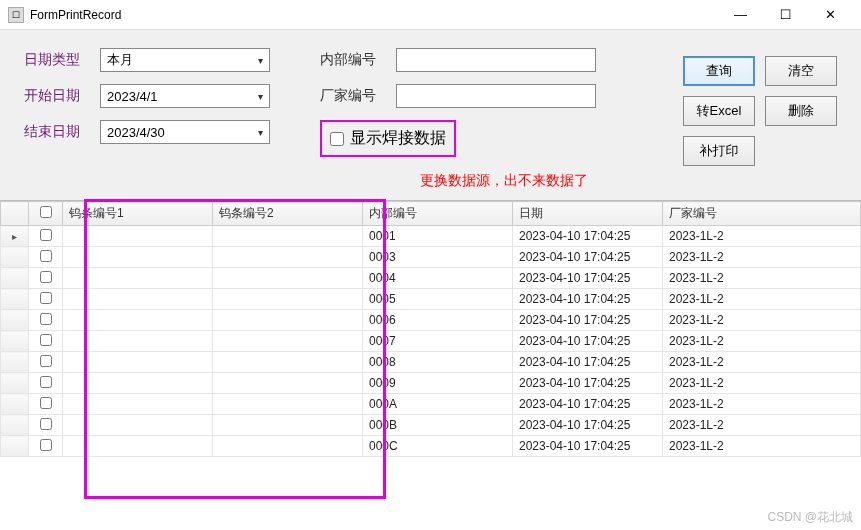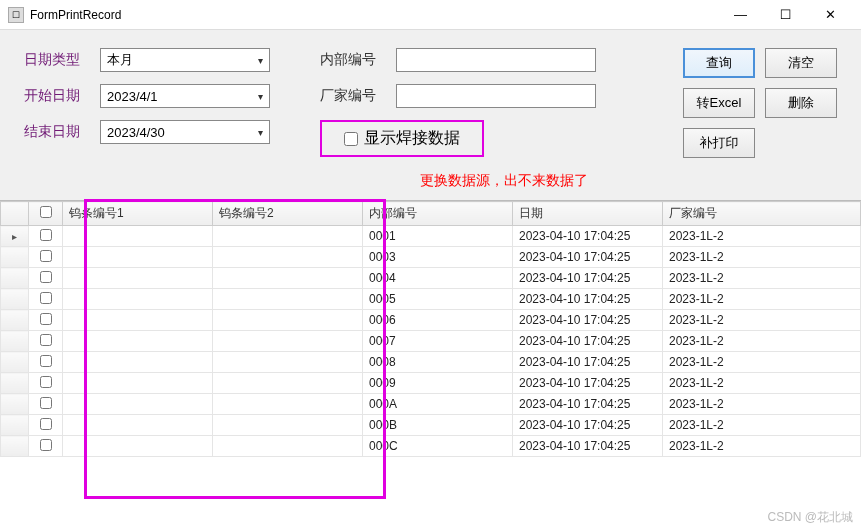--- a/index.html
+++ b/index.html
@@ -16,26 +16,26 @@
 .form-control { border: 1px solid #888; background: #fff; height: 24px; padding: 2px 6px; font-size: 13px; }
 .date-type { width: 170px; display: flex; align-items: center; justify-content: space-between; }
 .date-input { width: 170px; display: flex; align-items: center; justify-content: space-between; }
 .dropdown-arrow { font-size: 10px; color: #333; }
 
 .mid-col { position: absolute; left: 320px; top: 18px; }
 .mid-col .form-row { margin-bottom: 12px; }
 .mid-label { width: 76px; font-size: 14px; color: #333; }
 .mid-input { width: 200px; height: 24px; border: 1px solid #888; background: #fff; }
 
-.checkbox-wrap { border: 2px solid #e000e0; padding: 6px 22px; display: inline-flex; align-items: center; font-size: 16px; }
+.checkbox-wrap { border: 2px solid #e000e0; padding: 6px 8px; display: inline-flex; align-items: center; font-size: 16px; }
 .checkbox-wrap input { margin-right: 6px; width: 14px; height: 14px; }
 
 .alert-text { color: #ff0000; font-size: 14px; position: absolute; left: 420px; top: 142px; }
 
-.btn-area { position: absolute; right: 24px; top: 18px; display: grid; grid-template-columns: 72px 72px; gap: 10px; }
+.btn-area { position: absolute; right: 24px; top: 26px; display: grid; grid-template-columns: 72px 72px; gap: 10px; }
 .btn { height: 30px; border: 1px solid #888; background: linear-gradient(#f8f8f8,#e8e8e8); font-size: 13px; cursor: default; display: flex; align-items: center; justify-content: center; }
 .btn.primary { border: 2px solid #4a90d9; background: linear-gradient(#f0f6fc,#dfeefb); }
 .btn.wide { grid-column: 1; }
 
 .grid-area { background: #fff; border-top: 1px solid #bbb; height: 330px; position: relative; }
 .group-panel { height: 24px; background: linear-gradient(#e8e4ec,#ded8e4); color: #999; font-size: 11px; padding: 4px 8px; font-family: Tahoma; }
 
 .magenta-box { position: absolute; border: 3px solid #e000e0; pointer-events: none; z-index: 10; }
 
 table { border-collapse: collapse; width: 100%; table-layout: fixed; }

